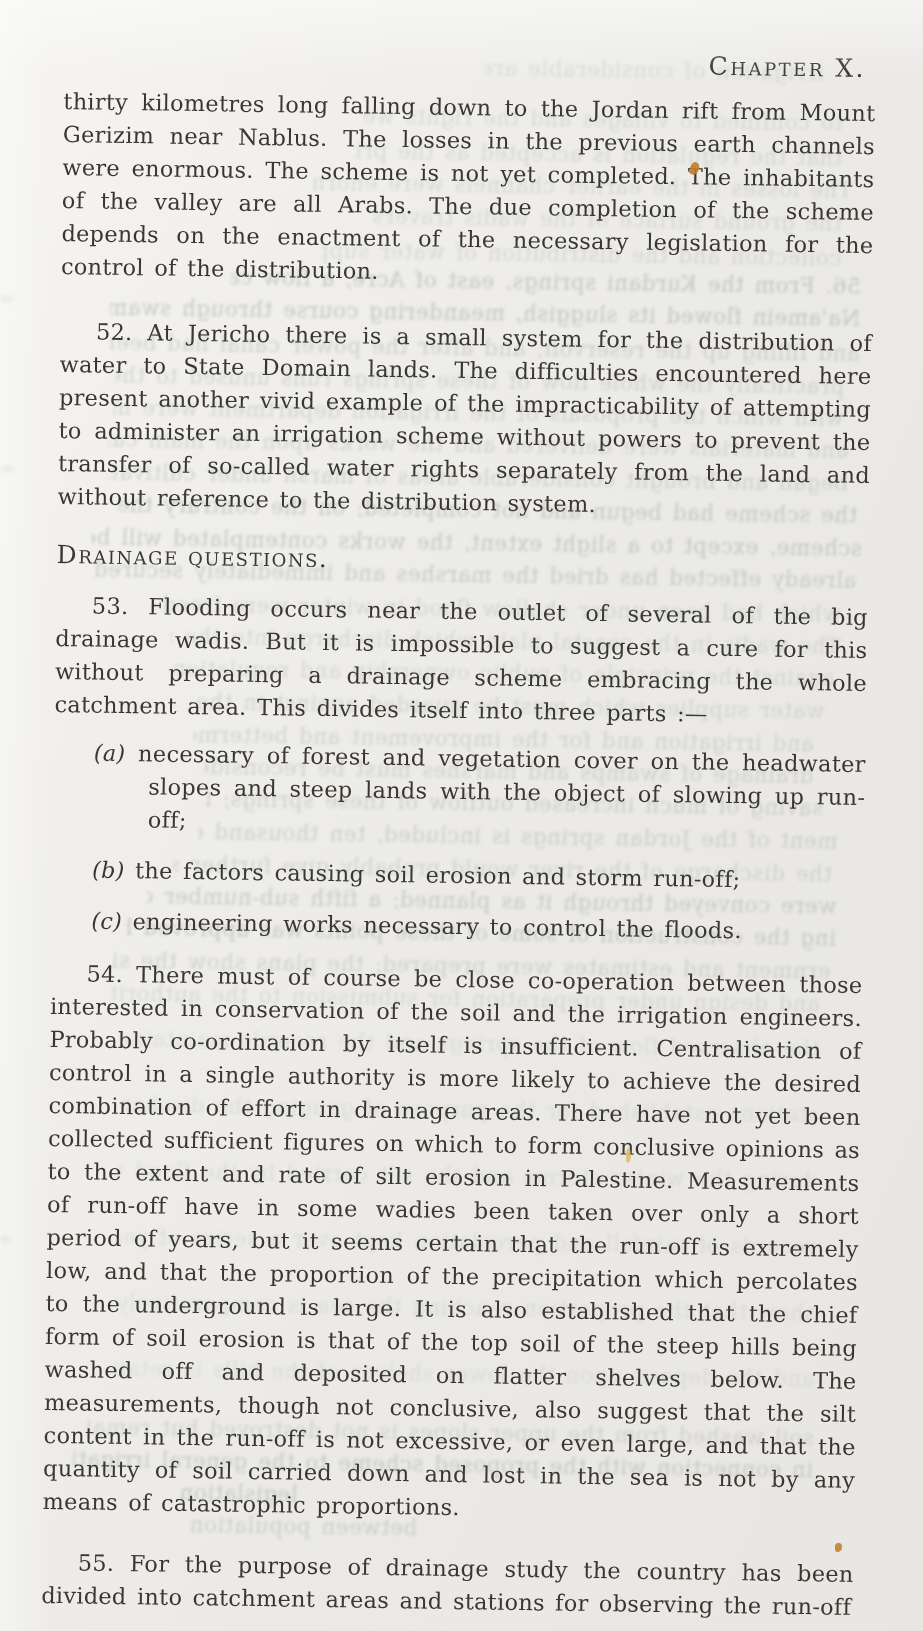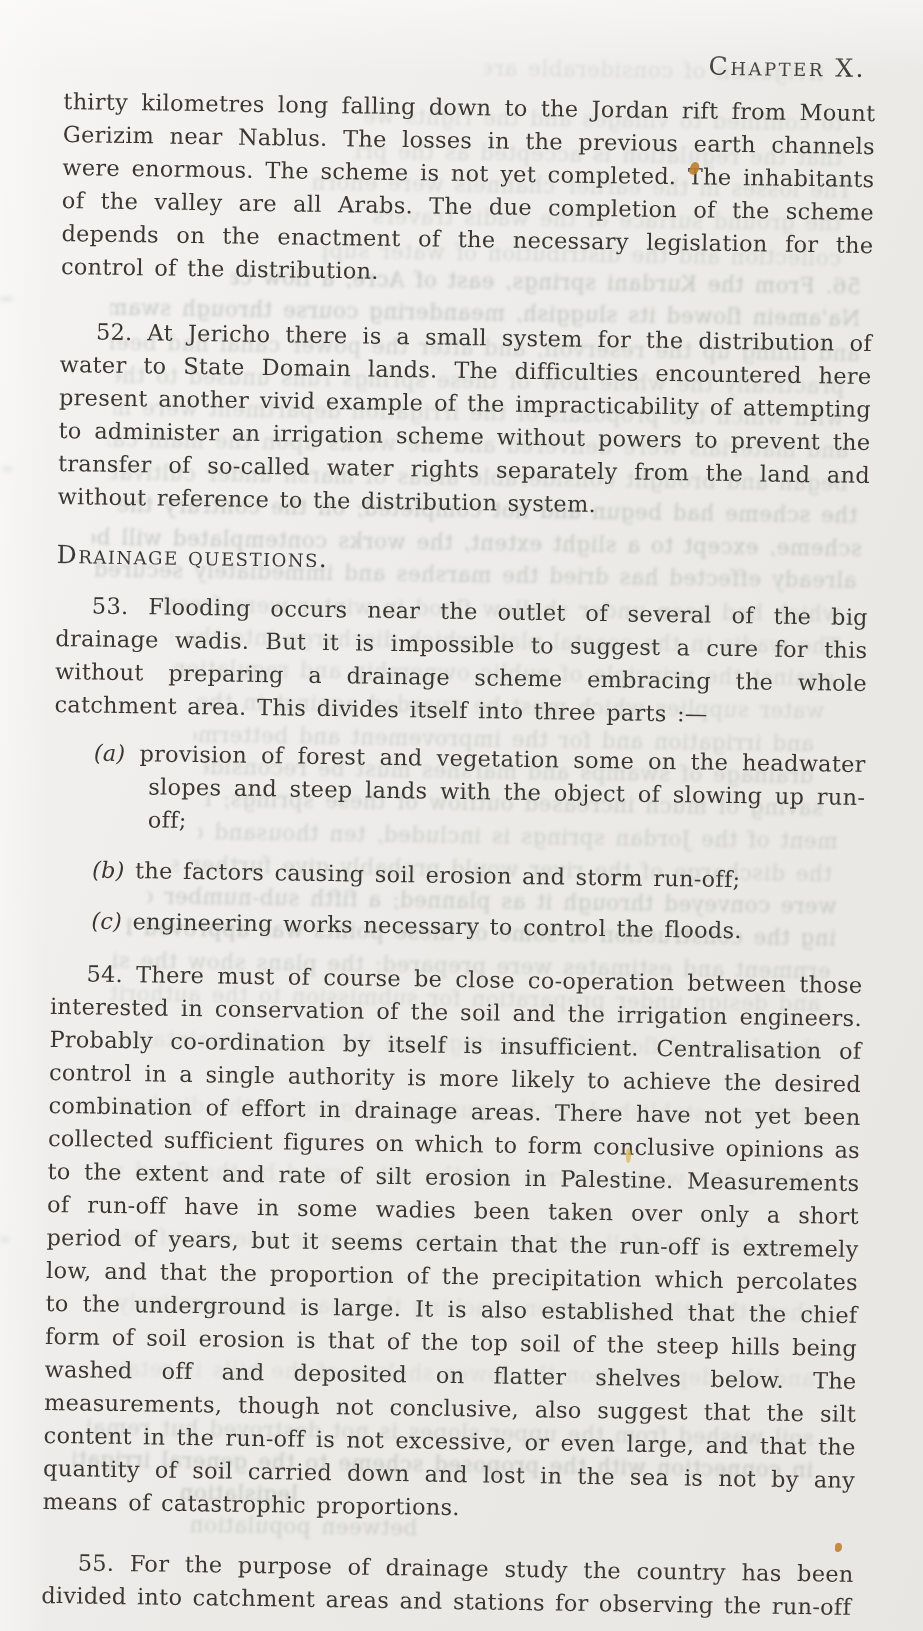--- a/index.html
+++ b/index.html
@@ -139,21 +139,21 @@
 
       <p class="para cont" id="p51">thirty kilometres long falling down to the Jordan rift from Mount Gerizim near Nablus. The losses in the previous earth channels were enormous. The scheme is not yet completed. The inhabitants of the valley are all Arabs. The due completion of the scheme depends on the enactment of the necessary legislation for the control of the distribution.</p>
 
       <p class="para indent" id="p52">52. At Jericho there is a small system for the distribution of water to State Domain lands. The difficulties encountered here present another vivid example of the impracticability of attempting to administer an irrigation scheme without powers to prevent the transfer of so-called water rights separately from the land and without reference to the distribution system.</p>
 
       <h2 class="section-head">Drainage questions.</h2>
 
       <p class="para indent" id="p53">53. Flooding occurs near the outlet of several of the big drainage wadis. But it is impossible to suggest a cure for this without preparing a drainage scheme embracing the whole catchment area. This divides itself into three parts :—</p>
 
       <div class="list">
-        <p class="list-item"><span class="marker">(a)</span> <span>provision of forest and vegetation some on the headwater slopes and steep lands with the object of slowing up run-off;</span></p>
+        <p class="list-item"><span class="marker">(a)</span> <span>necessary of forest and vegetation cover on the headwater slopes and steep lands with the object of slowing up run-off;</span></p>
         <p class="list-item"><span class="marker">(b)</span> <span>the factors causing soil erosion and storm run-off;</span></p>
         <p class="list-item"><span class="marker">(c)</span> <span>engineering works necessary to control the floods.</span></p>
       </div>
 
       <p class="para indent" id="p54">54. There must of course be close co-operation between those interested in conservation of the soil and the irrigation engineers. Probably co-ordination by itself is insufficient. Centralisation of control in a single authority is more likely to achieve the desired combination of effort in drainage areas. There have not yet been collected sufficient figures on which to form conclusive opinions as to the extent and rate of silt erosion in Palestine. Measurements of run-off have in some wadies been taken over only a short period of years, but it seems certain that the run-off is extremely low, and that the proportion of the precipitation which percolates to the underground is large. It is also established that the chief form of soil erosion is that of the top soil of the steep hills being washed off and deposited on flatter shelves below. The measurements, though not conclusive, also suggest that the silt content in the run-off is not excessive, or even large, and that the quantity of soil carried down and lost in the sea is not by any means of catastrophic proportions.</p>
 
       <p class="para indent" id="p55">55. For the purpose of drainage study the country has been divided into catchment areas and stations for observing the run-off</p>
 
     </div>
   </div>

